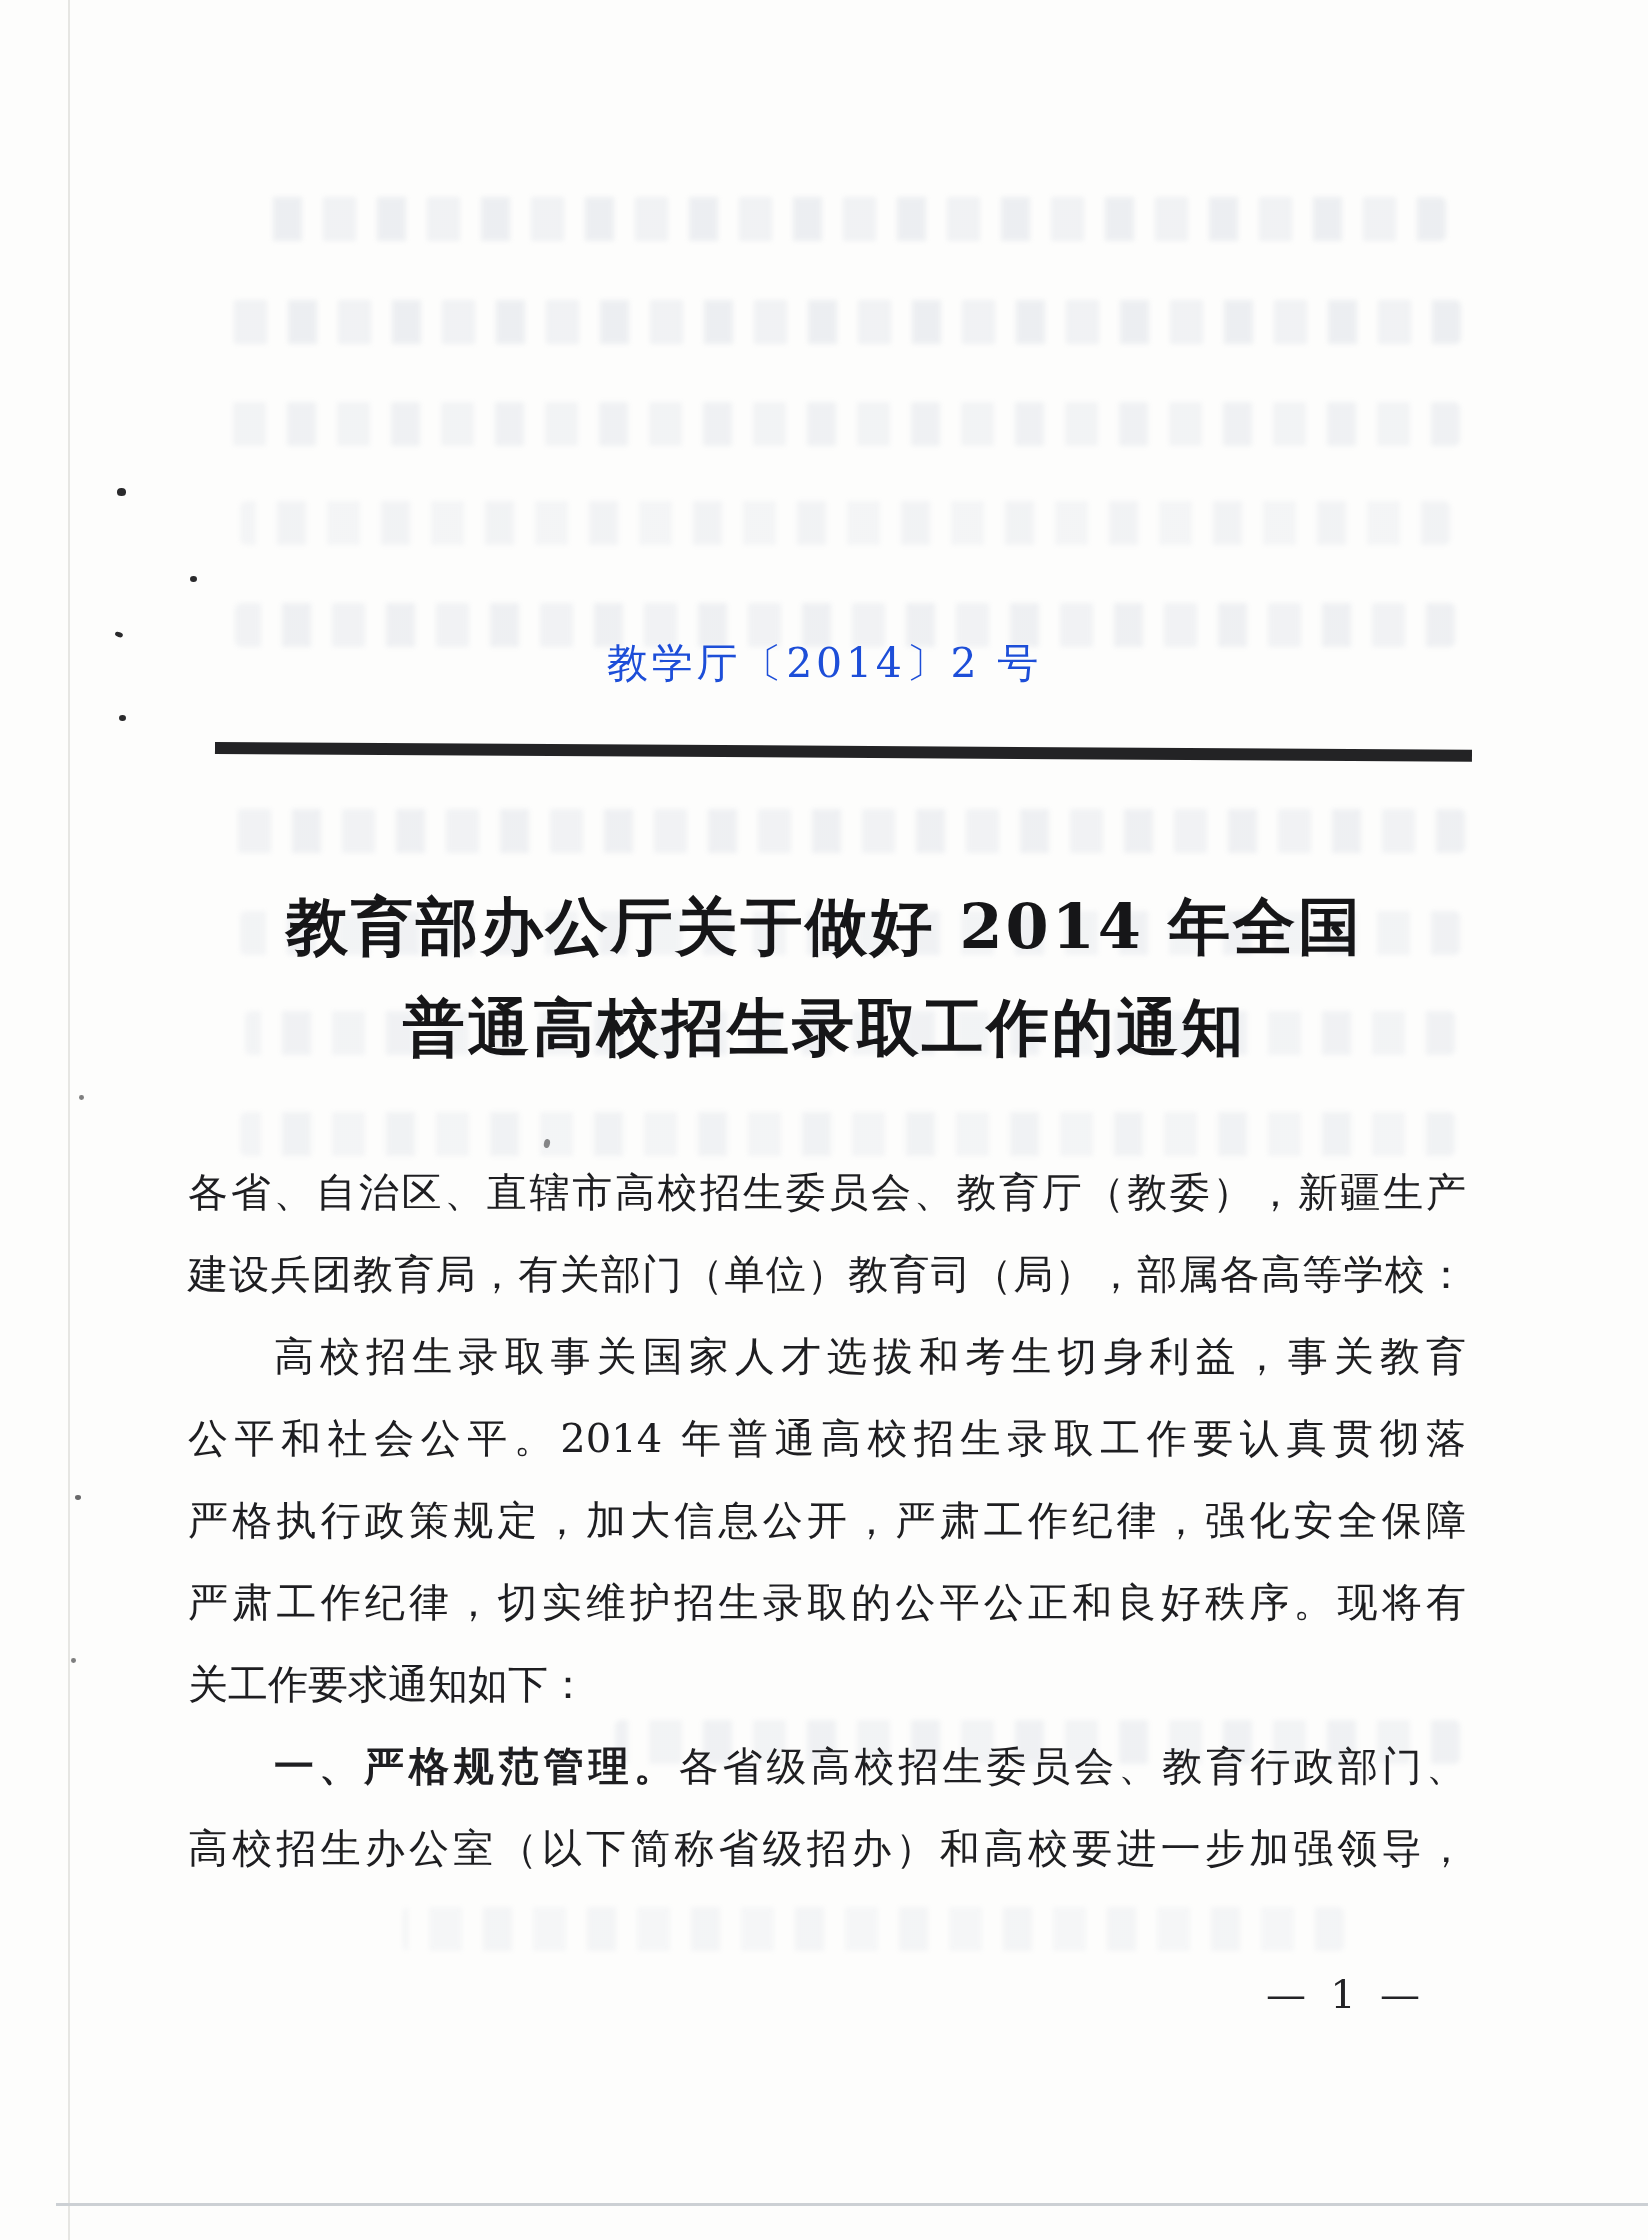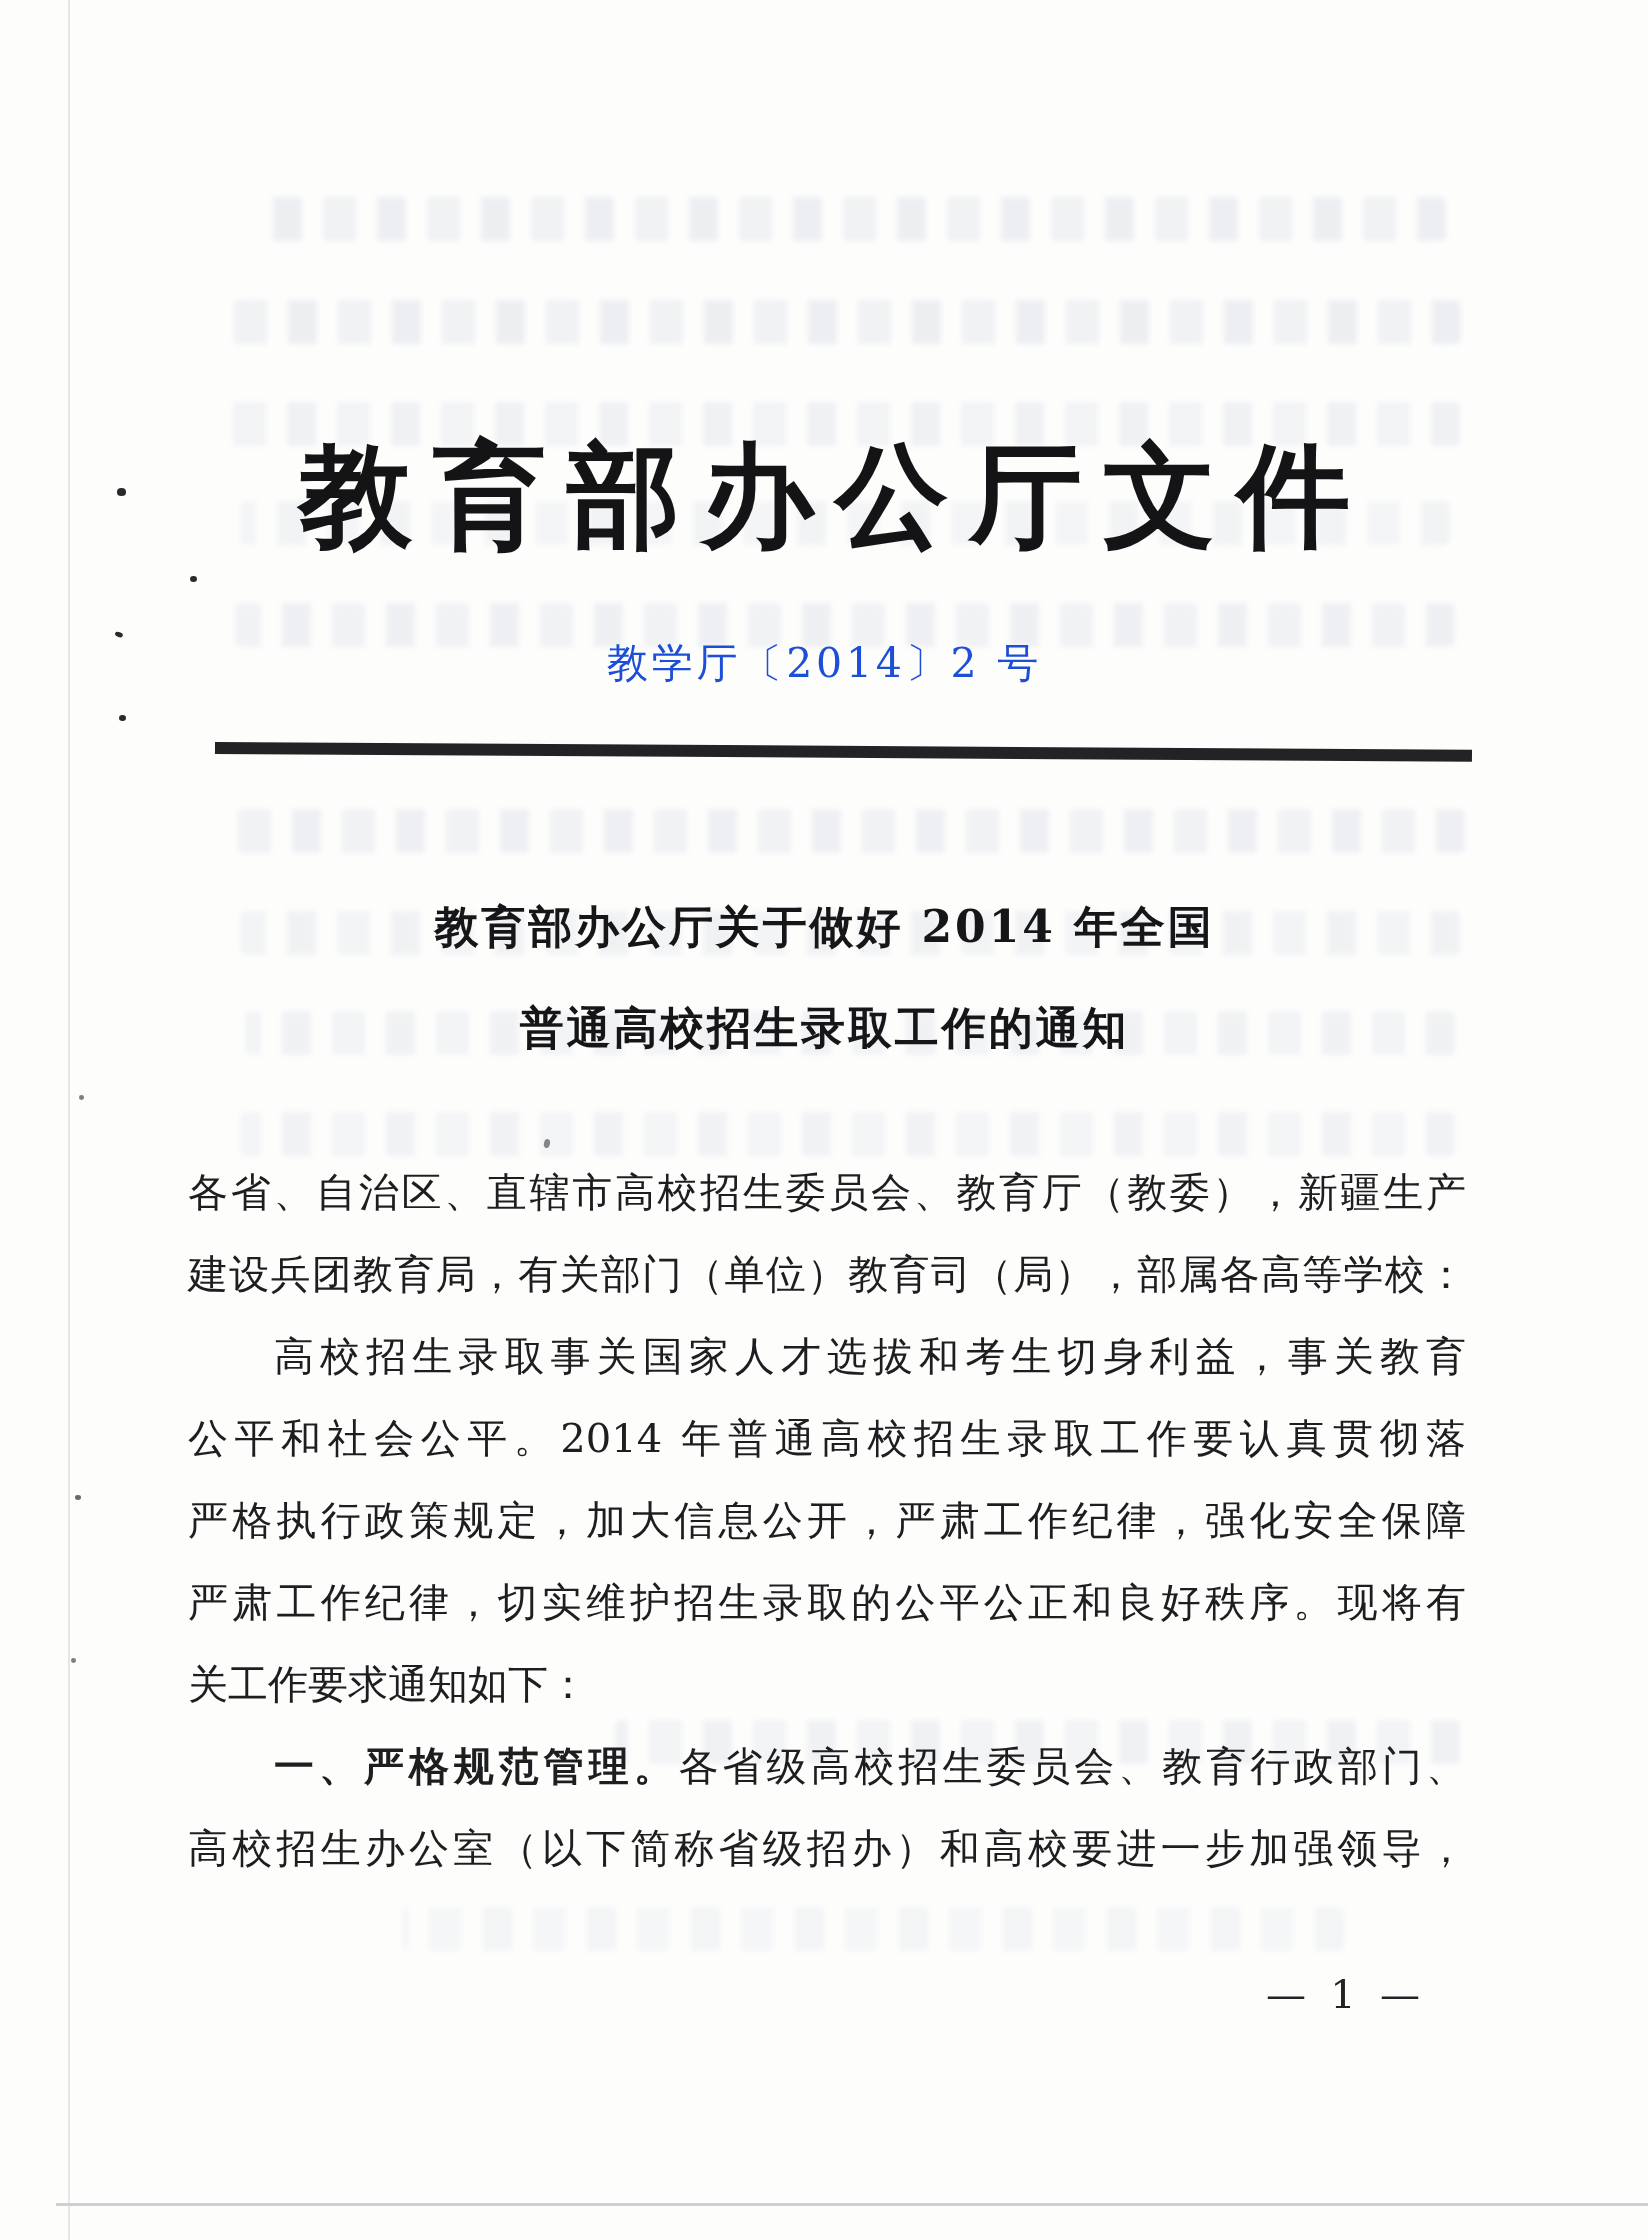--- a/index.html
+++ b/index.html
@@ -64,21 +64,21 @@
     color:#1d4ed8;
   }
   .rule{
     position:absolute;left:215px;top:742px;width:1257px;height:11.5px;
     background:#232325;
     transform:rotate(0.35deg);transform-origin:left center;
   }
   .doc-title{
     position:absolute;left:0;top:876px;width:100%;
     text-align:center;
-    font-size:44px;font-weight:700;
+    font-size:62px;font-weight:700;
     letter-spacing:2.9px;line-height:101px;
     color:#161618;
   }
   .body-text{
     position:absolute;left:188px;top:1151px;width:1278px;
     font-size:40px;line-height:82px;
     color:#1e1e21;
   }
   .line{
     height:82px;white-space:nowrap;
@@ -119,21 +119,20 @@
 
   <div class="speck s1"></div>
   <div class="speck s2"></div>
   <div class="speck s3"></div>
   <div class="speck s4"></div>
   <div class="speck s5"></div>
   <div class="speck s6"></div>
   <div class="speck s7"></div>
   <div class="speck s8"></div>
 
-  <div class="agency-header">教育部办公厅文件</div>
 
   <div class="doc-number">教学厅〔2014〕2 号</div>
 
   <div class="rule"></div>
 
   <div class="doc-title">
     <div>教育部办公厅关于做好 2014 年全国</div>
     <div>普通高校招生录取工作的通知</div>
   </div>
 

